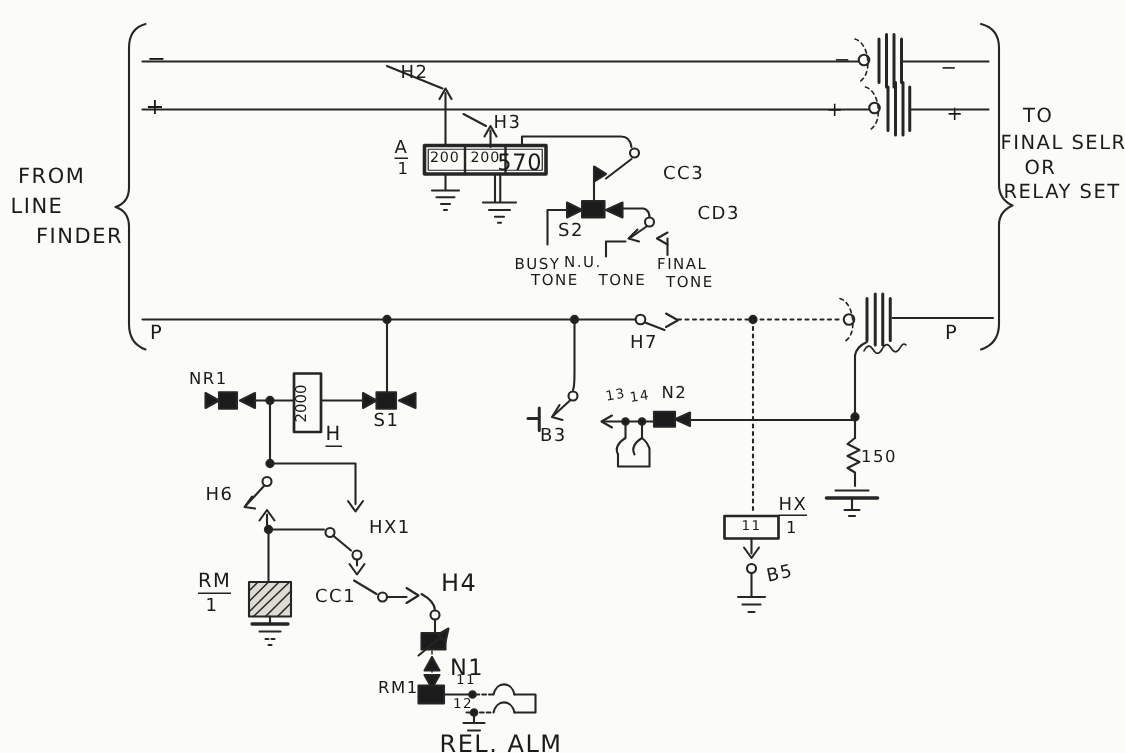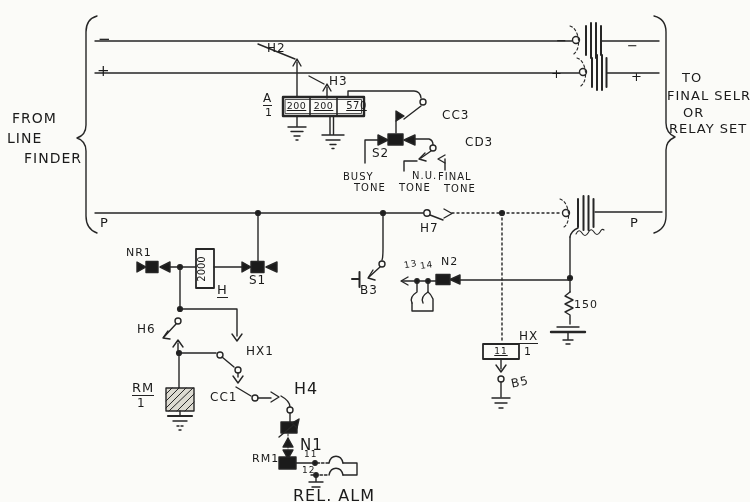--- a/index.html
+++ b/index.html
@@ -3,21 +3,21 @@
 <meta charset="utf-8">
 <style>
   html,body{margin:0;padding:0;background:#e8e8e6;}
   #page{position:relative;width:750px;height:502px;background:#fbfbf8;overflow:hidden;
         font-family:"DejaVu Sans",sans-serif;color:#1b1b1b;}
   svg{position:absolute;left:0;top:0;}
   .lbl{position:absolute;white-space:nowrap;color:#1b1b1b;line-height:1;
        font-family:"DejaVu Sans",sans-serif;letter-spacing:1px;font-weight:500;}
   .ul{border-bottom:1.6px solid #222;padding-bottom:1px;}
   .rot90{transform:rotate(-90deg);transform-origin:center center;display:inline-block;}
-  .ctr{text-align:center;text-decoration:underline;}
+  .ctr{text-align:center;}
 </style>
 </head>
 <body>
 
 <div id="page">
 
 <svg width="750" height="502" viewBox="0 0 750 502">
   <g stroke="#262626" stroke-width="1.4" fill="none" stroke-linecap="round" stroke-linejoin="round">
 
     <g>
@@ -255,29 +255,29 @@
 <span class="lbl" style="left:100px;top:216px;font-size:13px">P</span>
 <span class="lbl" style="left:630px;top:216px;font-size:13px">P</span>
 
 <span class="lbl" style="left:267px;top:42px;font-size:12px">H2</span>
 <span class="lbl" style="left:329px;top:75px;font-size:12px">H3</span>
 <span class="lbl ul" style="left:263px;top:92px;font-size:12px">A</span>
 <span class="lbl" style="left:265px;top:107px;font-size:11px">1</span>
 
 <span class="lbl ctr" style="left:283px;top:101px;width:27px;font-size:9.5px;letter-spacing:.5px">200</span>
 <span class="lbl ctr" style="left:310px;top:101px;width:27px;font-size:9.5px;letter-spacing:.5px">200</span>
-<span class="lbl ctr" style="left:341px;top:101px;width:31px;font-size:10px;letter-spacing:.5px">570</span>
+<span class="lbl ctr" style="left:331px;top:101px;width:31px;font-size:15px;letter-spacing:.5px">570</span>
 
 <span class="lbl" style="left:442px;top:109px;font-size:12px">CC3</span>
 <span class="lbl" style="left:372px;top:147px;font-size:12px">S2</span>
 <span class="lbl" style="left:465px;top:136px;font-size:12px">CD3</span>
 
 <span class="lbl" style="left:343px;top:172px;font-size:10px">BUSY</span>
 <span class="lbl" style="left:354px;top:183px;font-size:10px">TONE</span>
-<span class="lbl" style="left:412px;top:171px;font-size:10px">N.U.</span>
+<span class="lbl" style="left:376px;top:171px;font-size:10px">N.U.</span>
 <span class="lbl" style="left:399px;top:183px;font-size:10px">TONE</span>
 <span class="lbl" style="left:438px;top:172px;font-size:10px">FINAL</span>
 <span class="lbl" style="left:444px;top:184px;font-size:10px">TONE</span>
 
 <span class="lbl" style="left:420px;top:222px;font-size:12px">H7</span>
 <span class="lbl" style="left:126px;top:247px;font-size:11px">NR1</span>
 
 <span class="lbl" style="left:196px;top:253px;width:18px;height:32px;font-size:10px;letter-spacing:0">
       <span class="rot90" style="position:absolute;left:-7px;top:11px">2000</span>
     </span>

